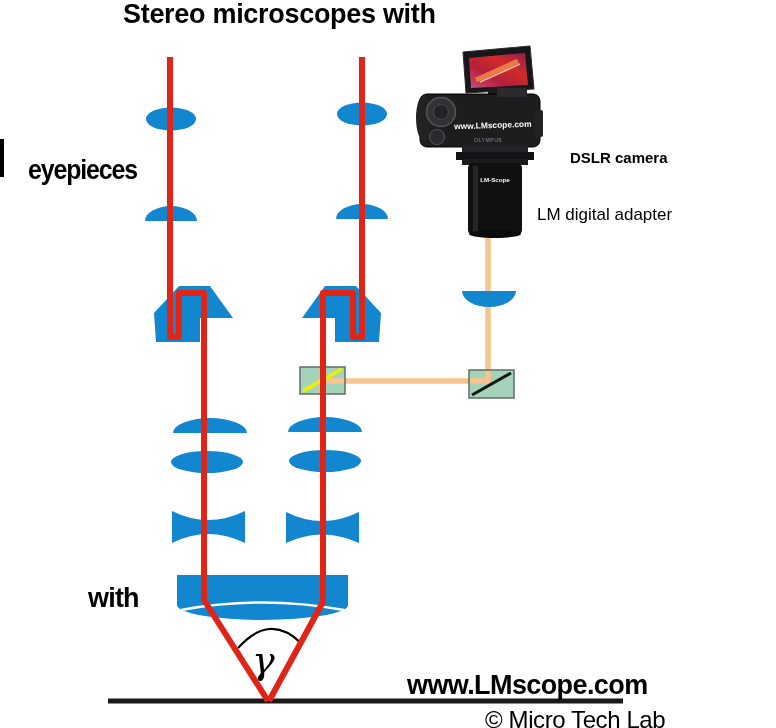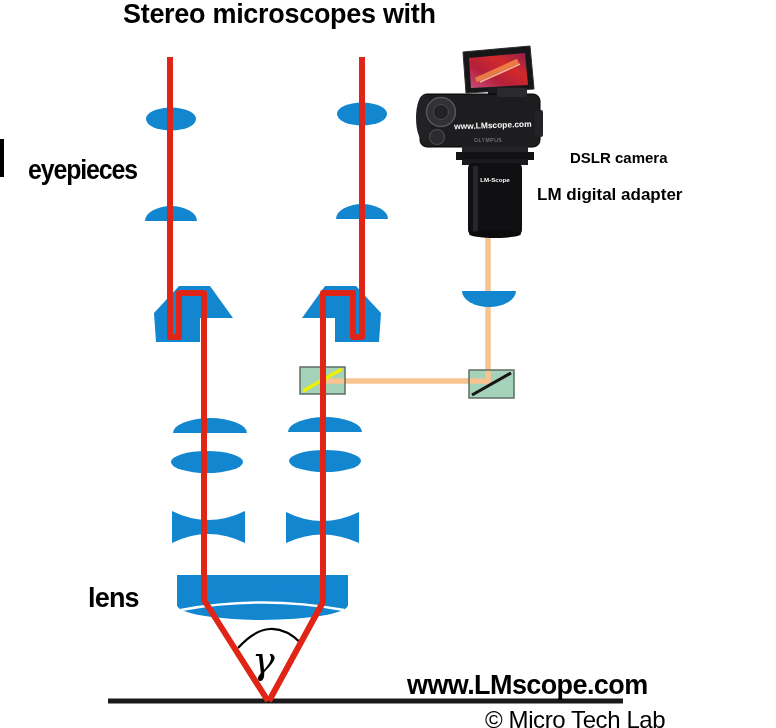--- a/index.html
+++ b/index.html
@@ -8,21 +8,21 @@
     font-family:"Liberation Sans","DejaVu Sans",sans-serif;
   }
   .stage svg{position:absolute;left:0;top:0;}
   .lbl{position:absolute;color:#000;white-space:nowrap;}
   .t-line{left:123px;font-size:27px;font-weight:bold;letter-spacing:-.3px;}
   .t1{top:-1px;}
   .t2{top:30px;}
   .eyepieces{left:28px;top:155px;font-size:27px;font-weight:bold;letter-spacing:-1.2px;transform:scaleX(.92);transform-origin:left top;}
   .lens{left:88px;top:583px;font-size:27px;font-weight:bold;letter-spacing:-.8px;}
   .dslr{left:570px;top:101px;font-size:15px;font-weight:bold;margin-top:48px;}
-  .adapter{left:537px;top:185px;font-size:17px;font-weight:bold;}
+  .adapter{left:537px;top:205px;font-size:17px;font-weight:normal;}
   .gamma{left:252px;top:638px;font-size:38px;font-style:italic;font-family:"DejaVu Serif","Liberation Serif",serif;}
   .website{left:407px;top:670px;font-size:27px;font-weight:bold;letter-spacing:-.6px;}
   .copyright{left:485px;top:706px;font-size:24px;letter-spacing:-.4px;}
 
   
   .blue{fill:var(--lens-blue);}
   .ray{stroke:var(--ray-red);stroke-width:6;fill:none;stroke-linejoin:round;stroke-linecap:butt;}
   .beam{stroke:var(--beam-orange);stroke-width:5.5;fill:none;stroke-linejoin:round;}
   .cubefill{fill:var(--cube-green);}
   .cubeedge{fill:none;stroke:#5d6e63;stroke-width:1.5;}
@@ -118,20 +118,20 @@
 
   <path class="anglearc" d="M 238,648 Q 270,612 302,644"></path>
 
   <path class="ray" d="M 170,57 L 170,337 L 179,337 L 179,293 L 204,293 L 204,600 L 268,701"></path>
   <path class="ray" d="M 362,57 L 362,337 L 353,337 L 353,293 L 323,293 L 323,602 L 269,701"></path>
 
 </svg>
 
 <div class="lbl t-line t1">Stereo microscopes with</div>
 <div class="lbl eyepieces">eyepieces</div>
-<div class="lbl lens">lens</div>
+<div class="lbl lens">with</div>
 <div class="lbl dslr">DSLR camera</div>
 <div class="lbl adapter">LM digital adapter</div>
 <div class="lbl gamma">γ</div>
 <div class="lbl website">www.LMscope.com</div>
 <div class="lbl copyright">© Micro Tech Lab</div>
 
 </div>
 
 </body></html>

